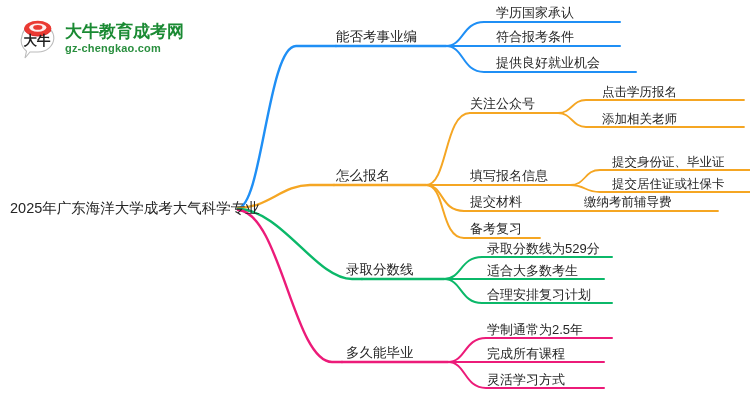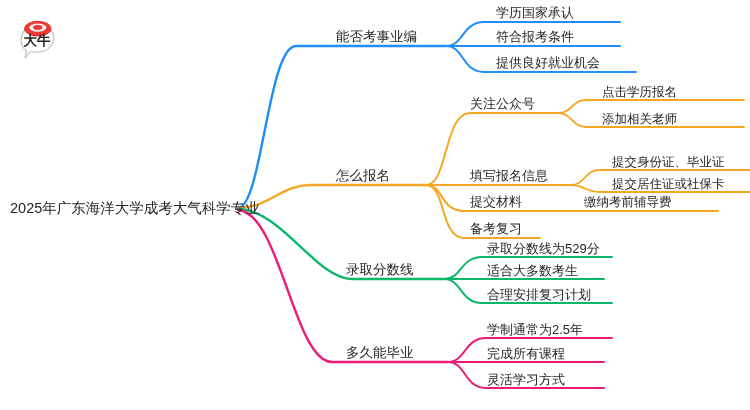--- a/index.html
+++ b/index.html
@@ -90,20 +90,24 @@
       <svg width="44" height="44" viewBox="0 0 44 44" aria-hidden="true">
         <path d="M6 20 A16 14 0 1 1 22 36 L14 36 L9 42 L10.5 35.2 A16 14 0 0 1 6 20 Z" fill="#ffffff" stroke="#bcbcbc" stroke-width="1.1"></path>
         <path d="M8.5 12 A15 9 0 0 1 35 13.5 L35 16 A15 9 0 0 0 8.5 14.5 Z" fill="#d9262c"></path>
         <ellipse cx="21.8" cy="13.0" rx="13.4" ry="7.4" fill="#d9262c"></ellipse>
         <ellipse cx="21.8" cy="12.2" rx="13.4" ry="7.4" fill="#ea3a33"></ellipse>
         <ellipse cx="21.8" cy="11.6" rx="8.6" ry="4.2" fill="#ffffff" opacity="0.92"></ellipse>
         <ellipse cx="21.8" cy="11.4" rx="4.6" ry="2.3" fill="#ea3a33"></ellipse>
         <text x="21" y="29" text-anchor="middle" font-family="'Liberation Sans','DejaVu Sans',sans-serif" font-size="13.5" font-weight="bold" fill="#1f1f1f">大牛</text>
       </svg>
     </div>
+    <div id="logo-text-block">
+      <div id="logo-title">大牛教育成考网</div>
+      <div id="logo-sub">gz-chengkao.com</div>
+    </div>
   </div>
 
   
   <svg id="mm-svg" width="750" height="410" viewBox="0 0 750 410">
 
     <path class="mm-branch" d="M10 213 L238 213" stroke="#ec1b79" stroke-width="2.2" opacity="0"></path>
 
     <g>
 
       <path class="mm-branch" d="M238 208 C 262 207, 268 46, 296 46 L 336 46" stroke="#1f8ff5" stroke-width="2.4"></path>

